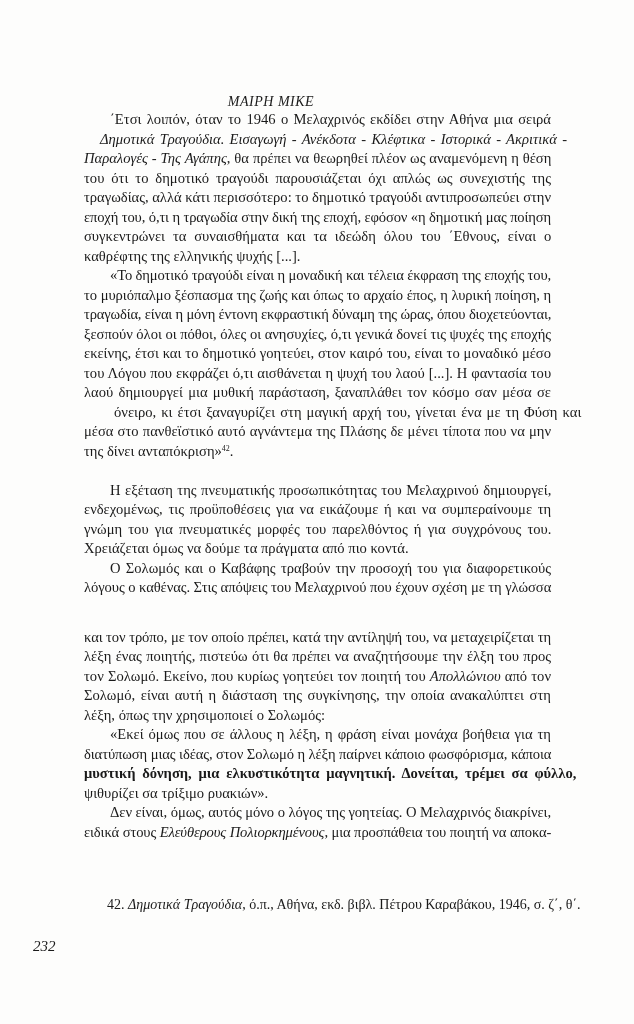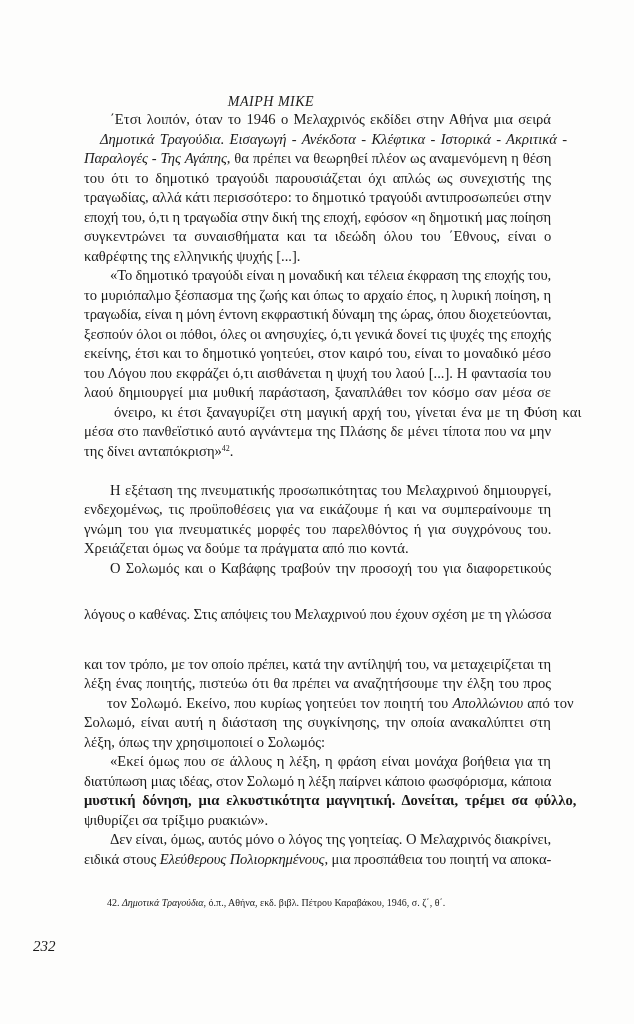--- a/index.html
+++ b/index.html
@@ -34,21 +34,21 @@
     text-align-last: justify;
   }
   .line.last { text-align-last: left; }
   .indent { padding-left: 26px; }
   .gap { height: 19.5px; display: block; }
   i { font-style: italic; }
   sup { font-size: 8px; vertical-align: 5px; line-height: 0; }
   .footnote {
     position: absolute; left: 107px; top: 897px;
     font-family: "Liberation Serif", serif;
-    font-size: 10px;
+    font-size: 14px;
     white-space: nowrap;
   }
   .page-number {
     position: absolute; left: 33px; top: 938px;
     font-family: "Liberation Serif", serif;
     font-style: italic;
     font-size: 15px;
   }
 </style>
 </head>
@@ -83,24 +83,24 @@
     </div>
     <span class="gap"></span>
     <div>
       <span class="line indent" style="display: block; word-spacing: 0.857143px;"><span>Η εξέταση της πνευματικής προσωπικότητας του Μελαχρινού δημιουργεί,</span></span>
       <span class="line" style="display: block; word-spacing: 2px;"><span>ενδεχομένως, τις προϋποθέσεις για να εικάζουμε ή και να συμπεραίνουμε τη</span></span>
       <span class="line" style="display: block; word-spacing: 2.5px;"><span>γνώμη του για πνευματικές μορφές του παρελθόντος ή για συγχρόνους του.</span></span>
       <span class="line last"><span>Χρειάζεται όμως να δούμε τα πράγματα από πιο κοντά.</span></span>
     </div>
     <div>
       <span class="line indent" style="display: block; word-spacing: 1.6px;"><span>Ο Σολωμός και ο Καβάφης τραβούν την προσοχή του για διαφορετικούς</span></span>
-      <span class="line" style="display: block; letter-spacing: -0.0810811px; margin-top: 27px;"><span>λόγους ο καθένας. Στις απόψεις του Μελαχρινού που έχουν σχέση με τη γλώσσα</span></span>
+      <span class="line" style="display: block; letter-spacing: -0.0810811px;"><span>λόγους ο καθένας. Στις απόψεις του Μελαχρινού που έχουν σχέση με τη γλώσσα</span></span>
       <span class="line" style="display: block; letter-spacing: -0.0886076px; margin-top: 30px;"><span>και τον τρόπο, με τον οποίο πρέπει, κατά την αντίληψή του, να μεταχειρίζεται τη</span></span>
       <span class="line" style="display: block; word-spacing: 0.666667px;"><span>λέξη ένας ποιητής, πιστεύω ότι θα πρέπει να αναζητήσουμε την έλξη του προς</span></span>
-      <span class="line" style="display: block; word-spacing: 0.454545px; margin-left: 23px;"><span>τον Σολωμό. Εκείνο, που κυρίως γοητεύει τον ποιητή του </span><i>Απολλώνιου</i><span> από τον</span></span>
+      <span class="line" style="display: block; word-spacing: 0.454545px;"><span>τον Σολωμό. Εκείνο, που κυρίως γοητεύει τον ποιητή του </span><i>Απολλώνιου</i><span> από τον</span></span>
       <span class="line" style="display: block; word-spacing: 1.9px;"><span>Σολωμό, είναι αυτή η διάσταση της συγκίνησης, την οποία ανακαλύπτει στη</span></span>
       <span class="line last"><span>λέξη, όπως την χρησιμοποιεί ο Σολωμός:</span></span>
     </div>
     <div>
       <span class="line indent" style="display: block; word-spacing: 1.23077px;"><span>«Εκεί όμως που σε άλλους η λέξη, η φράση είναι μονάχα βοήθεια για τη</span></span>
       <span class="line" style="display: block; letter-spacing: -0.0945946px;"><span>διατύπωση μιας ιδέας, στον Σολωμό η λέξη παίρνει κάποιο φωσφόρισμα, κάποια</span></span>
       <span class="line" style="display: block; word-spacing: 3.125px; font-weight: bold;"><span>μυστική δόνηση, μια ελκυστικότητα μαγνητική. Δονείται, τρέμει σα φύλλο,</span></span>
       <span class="line last"><span>ψιθυρίζει σα τρίξιμο ρυακιών».</span></span>
     </div>
     <div>

